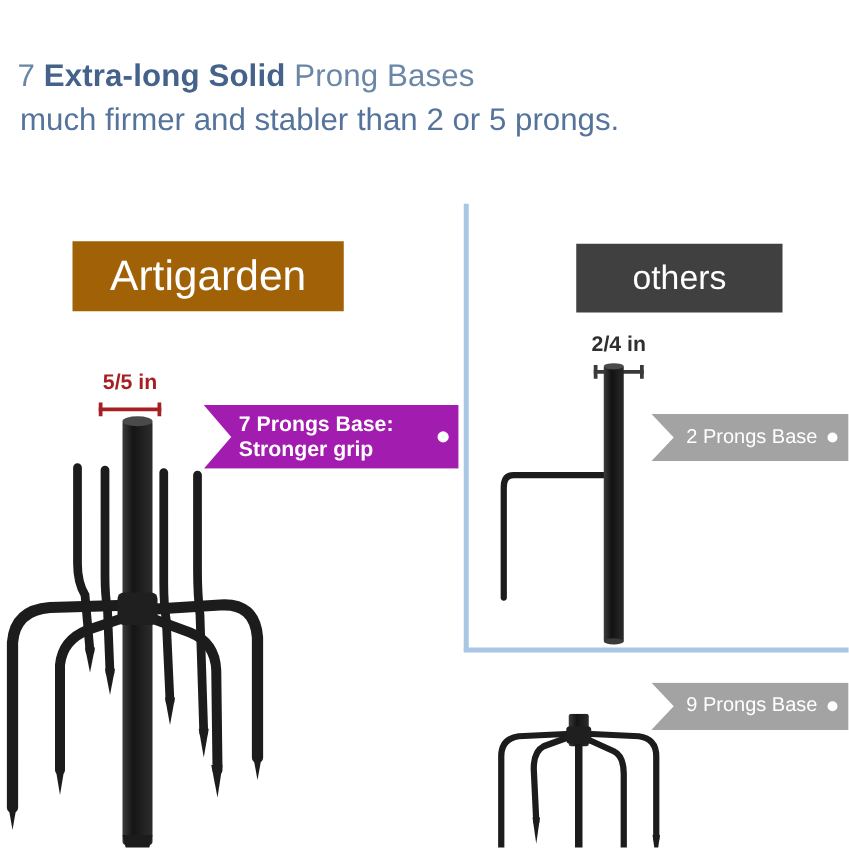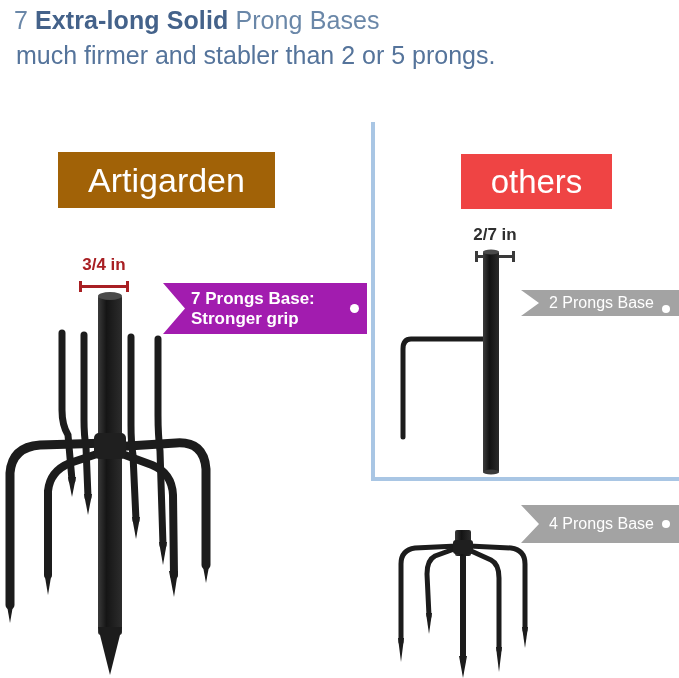--- a/index.html
+++ b/index.html
@@ -12,20 +12,21 @@
     height: 678px;
     position: relative;
     overflow: hidden;
     font-family: "Liberation Sans", sans-serif;
     -webkit-font-smoothing: antialiased;
   }
   #page {
     position: absolute;
     inset: 0;
     background: #ffffff;
+    margin-top: 41px;
   }
 
   
   .header-title {
     position: absolute;
     left: 14px;
     top: 4px;
     font-size: 25px;
     line-height: 32px;
     color: #6a87a8;
@@ -77,24 +78,24 @@
     left: 58px;
     top: 152px;
     width: 217px;
     height: 56px;
     background: #a16207;
     font-size: 34px;
   }
   .badge-right {
     left: 461px;
     top: 154px;
-    width: 151px;
+    width: 165px;
     height: 55px;
-    background: #ef4444;
-    font-size: 33px;
+    background: #404040;
+    font-size: 27px;
   }
 
   
   .banner {
     position: absolute;
     display: flex;
     align-items: center;
     color: #ffffff;
     font-weight: bold;
     box-sizing: border-box;
@@ -115,21 +116,21 @@
     background: #a3a3a3;
     clip-path: polygon(0 0, 100% 0, 100% 100%, 0 100%, 18px 50%);
     font-size: 16px;
     font-weight: normal;
     padding-left: 28px;
   }
   .banner-gray-2 {
     left: 521px;
     top: 290px;
     width: 158px;
-    height: 26px;
+    height: 38px;
   }
   .banner-gray-5 {
     left: 521px;
     top: 505px;
     width: 158px;
     height: 38px;
   }
   .banner-dot {
     position: absolute;
     border-radius: 50%;
@@ -210,35 +211,35 @@
 Stronger grip</span>
     <span class="banner-dot dot-blue"></span>
   </div>
 
   <div class="banner banner-gray banner-gray-2">
     <span class="banner-text">2 Prongs Base</span>
     <span class="banner-dot dot-gray"></span>
   </div>
 
   <div class="banner banner-gray banner-gray-5">
-    <span class="banner-text">4 Prongs Base</span>
+    <span class="banner-text">9 Prongs Base</span>
     <span class="banner-dot dot-gray"></span>
   </div>
 
   <div class="dim dim-left">
-    <div class="dim-label">3/4 in</div>
+    <div class="dim-label">5/5 in</div>
     <div class="dim-bracket">
       <span class="cap-l"></span>
       <span class="bar"></span>
       <span class="cap-r"></span>
     </div>
   </div>
 
   <div class="dim dim-right">
-    <div class="dim-label">2/7 in</div>
+    <div class="dim-label">2/4 in</div>
     <div class="dim-bracket">
       <span class="cap-l"></span>
       <span class="bar"></span>
       <span class="cap-r"></span>
     </div>
   </div>
 
   <div class="tool tool-7">
     <svg width="230" height="400" viewBox="0 0 230 400" fill="none" xmlns="http://www.w3.org/2000/svg">
       <defs>

